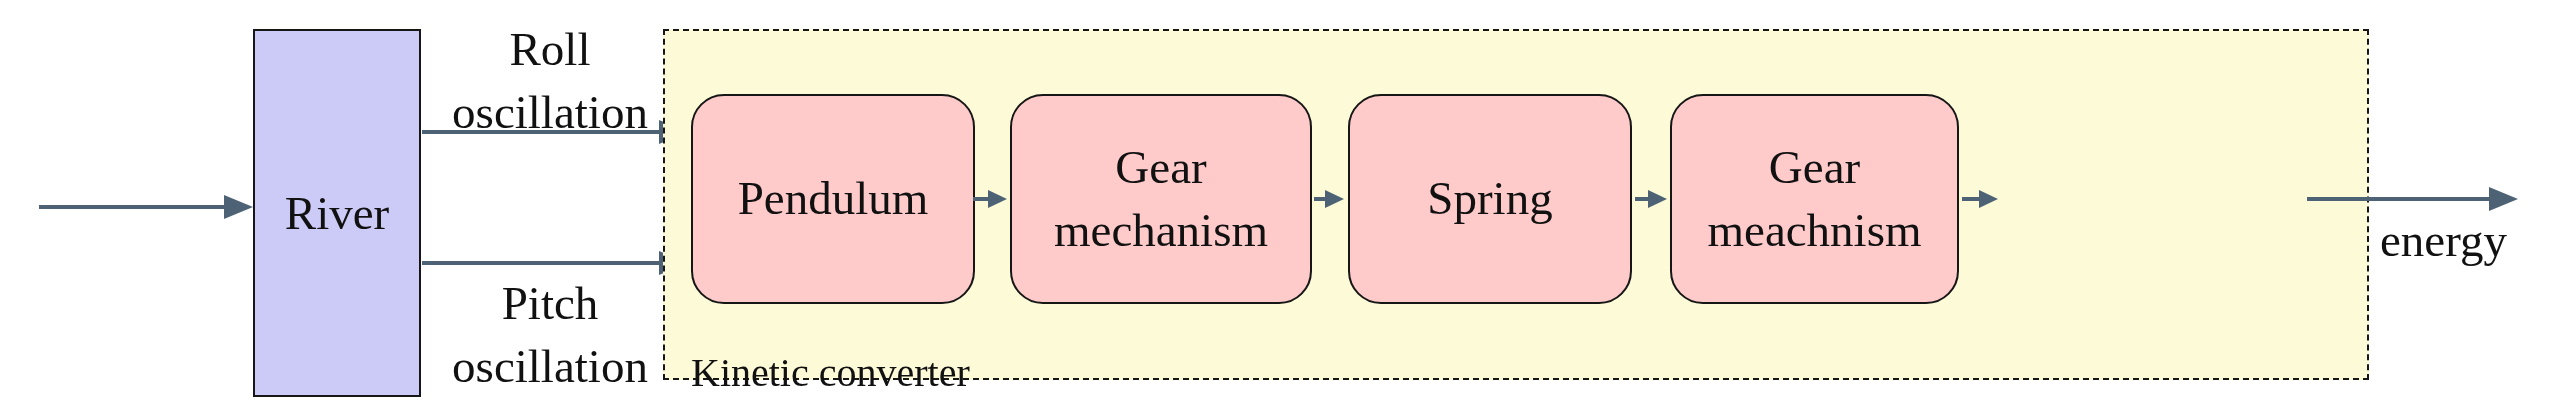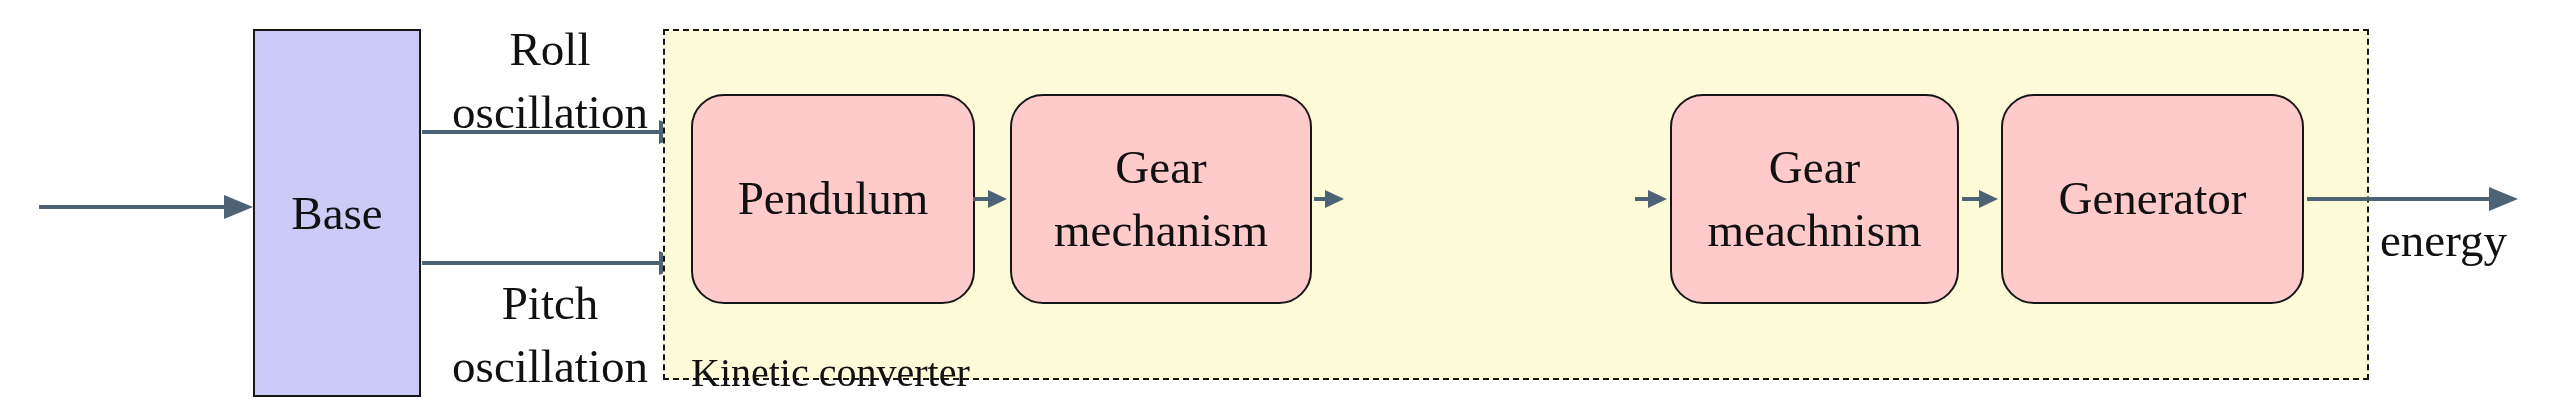--- a/index.html
+++ b/index.html
@@ -71,21 +71,21 @@
 <body>
 
 <div class="canvas">
 
   <div class="arrow big" style="left:39px;top:207px;width:214px;">
     <div class="shaft"></div>
     <div class="head"></div>
   </div>
 
   <div class="base-box">
-    <span>Base</span>
+    <span>River</span>
   </div>
 
   <div class="lbl roll-label">
     <div>Roll</div>
     <div>oscillation</div>
   </div>
   <div class="arrow big" style="left:422px;top:132px;width:266px;">
     <div class="shaft"></div>
     <div class="head"></div>
   </div>
@@ -103,27 +103,27 @@
   <div class="kinetic-label">Kinetic converter</div>
 
   <div class="stage stage-1">
     <div>Pendulum</div>
     <div></div>
   </div>
   <div class="stage stage-2">
     <div>Gear</div>
     <div>mechanism</div>
   </div>
+  <div class="stage stage-3">
+    <div>Spring</div>
+    <div></div>
+  </div>
   <div class="stage stage-4">
     <div>Gear</div>
     <div>meachnism</div>
-  </div>
-  <div class="stage stage-5">
-    <div>Generator</div>
-    <div></div>
   </div>
 
   <div class="arrow small" style="left:973px;top:199px;width:34px;">
     <div class="shaft"></div>
     <div class="head"></div>
   </div>
   <div class="arrow small" style="left:1314px;top:199px;width:30px;">
     <div class="shaft"></div>
     <div class="head"></div>
   </div>

